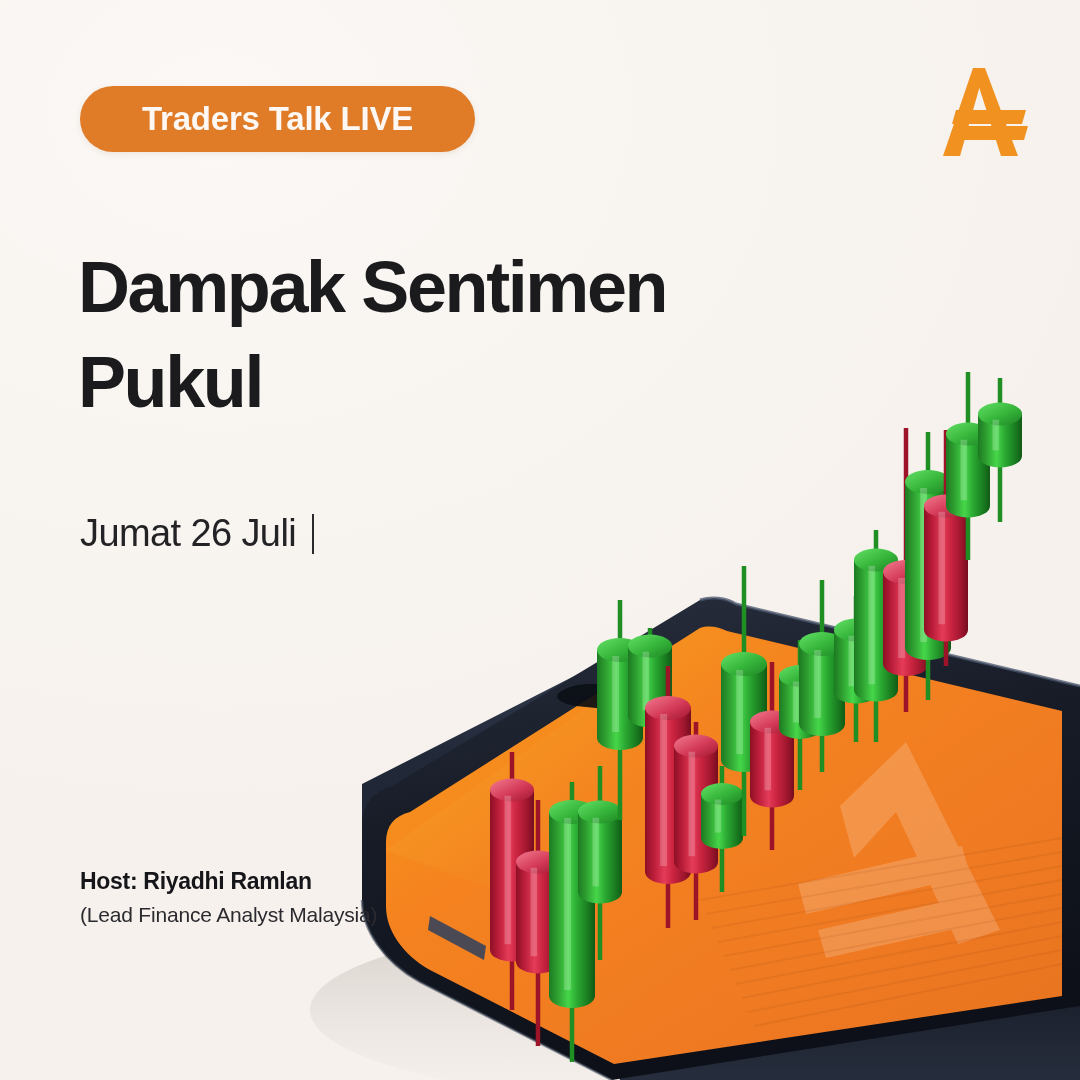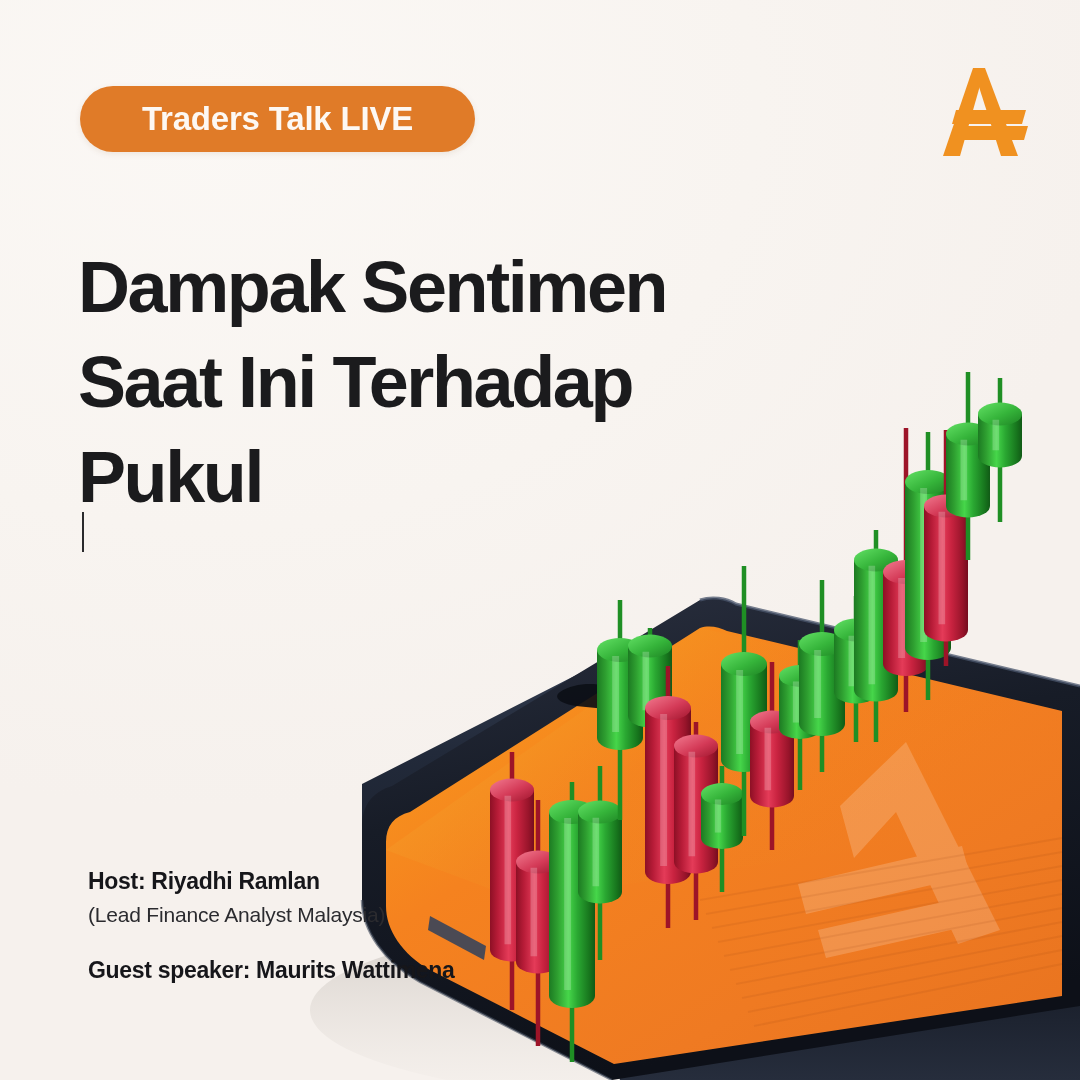--- a/index.html
+++ b/index.html
@@ -60,29 +60,29 @@
     letter-spacing:-0.6px;
     white-space:nowrap;
     display:flex;align-items:center;gap:14px;
   }
   .subtitle .sep{
     display:inline-block;width:2px;height:40px;background:#2a2a2c;
     margin:0 2px;
   }
 
   
-  .credits{position:absolute;left:80px;top:866px;z-index:40;margin-left:8px;}
+  .credits{position:absolute;left:80px;top:866px;z-index:40;}
   .cred-block{margin-bottom:26px;}
   .cred-name{
     color:#16161a;font-size:23px;font-weight:bold;letter-spacing:-0.3px;
     white-space:nowrap;line-height:1.35;
   }
   .cred-role{
     color:#2b2b2f;font-size:21px;font-weight:normal;letter-spacing:-0.2px;
-    white-space:nowrap;line-height:1.4;margin-top:3px;
+    white-space:nowrap;line-height:1.4;margin-top:3px;text-align:right;
   }
 
   
   #art{position:absolute;left:0;top:0;width:1080px;height:1080px;}
 </style>
 </head>
 <body>
 
 <div id="poster">
 
@@ -379,31 +379,30 @@
       </g>
     </svg>
   </div>
 
   <div class="badge">
     <span class="badge-text">Traders Talk LIVE</span>
   </div>
 
   <h1 class="headline">
     <span class="hl">Dampak Sentimen</span>
-    <span class="hl">Saat Ini Terhadap</span>
     <span class="hl">Pukul</span>
   </h1>
 
   <div class="subtitle">
+    <span>Jumat 26 Juli</span>
     <span class="sep"></span>
   </div>
 
   <div class="credits">
     <div class="cred-block">
       <div class="cred-name">Host: Riyadhi Ramlan</div>
       <div class="cred-role">(Lead Finance Analyst Malaysia)</div>
     </div>
     <div class="cred-block">
-      <div class="cred-name">Guest speaker: Maurits Wattimena</div>
     </div>
   </div>
 
 </div>
 
 </body></html>

